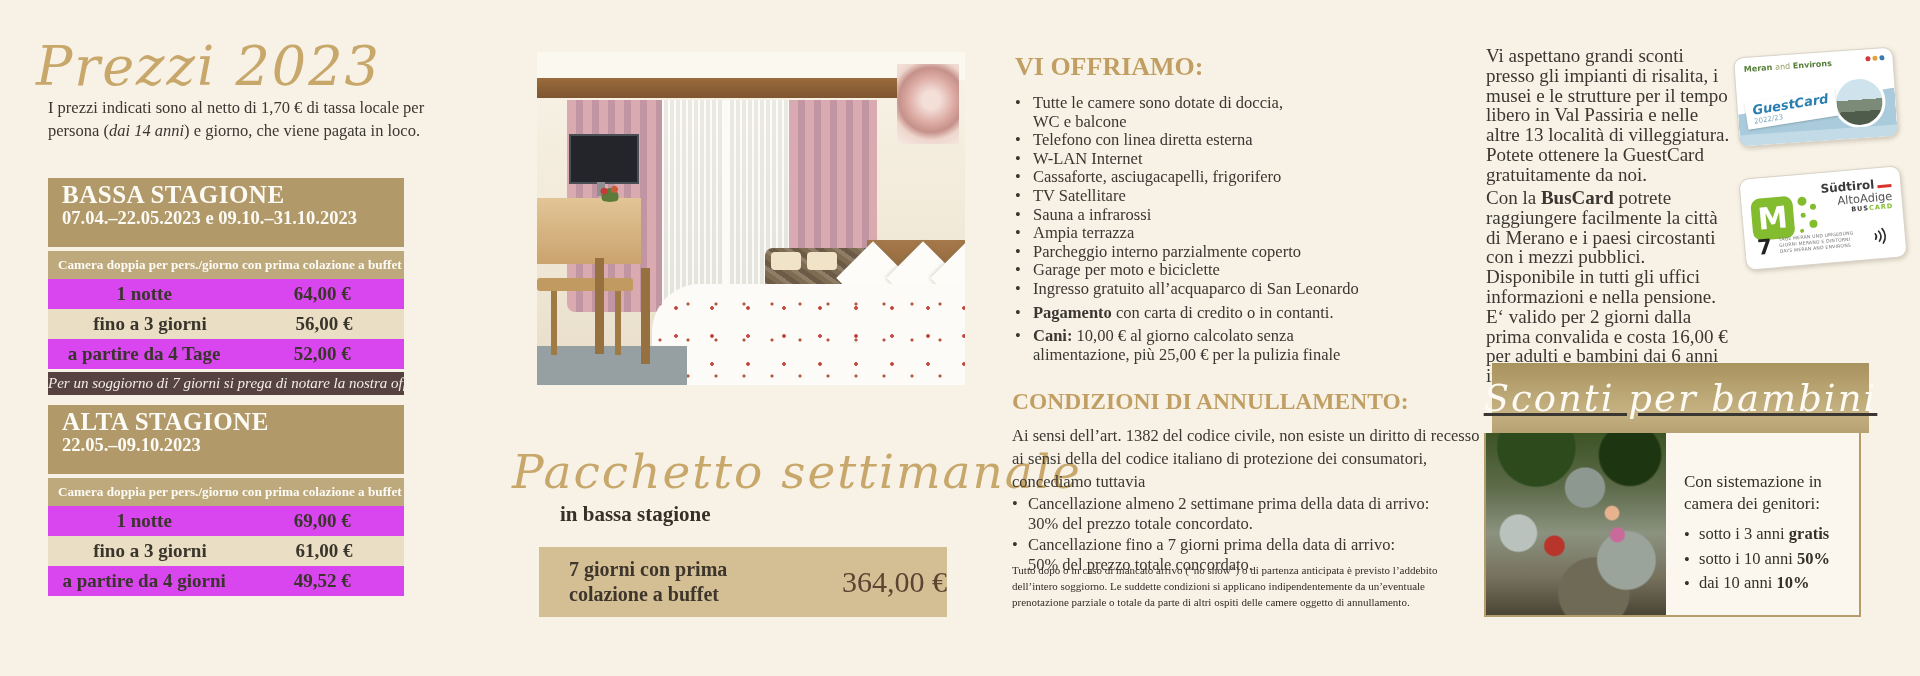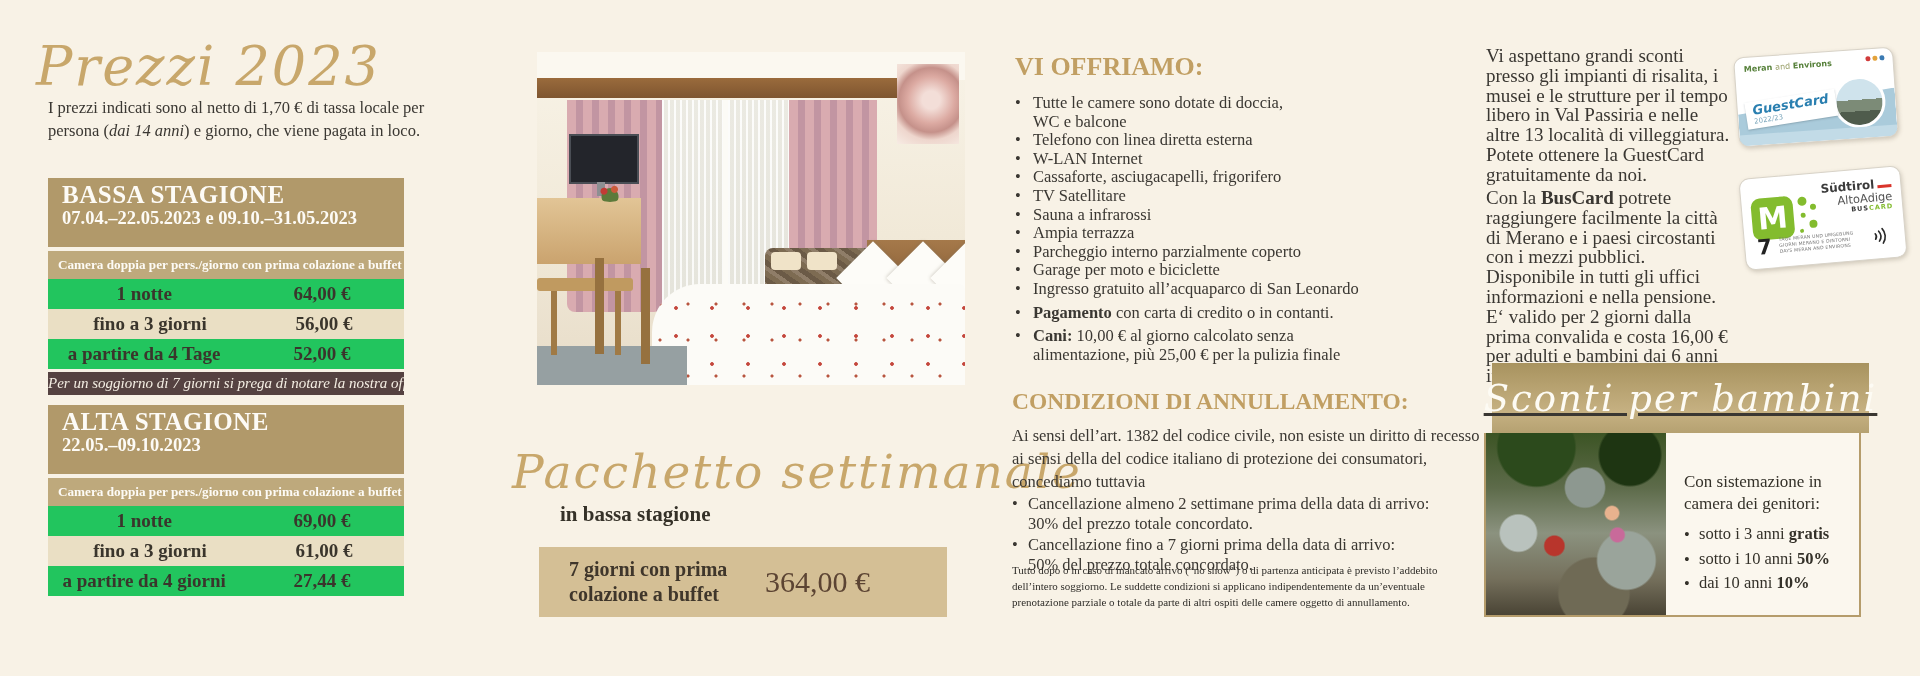--- a/index.html
+++ b/index.html
@@ -17,21 +17,21 @@
   .intro i{font-style:italic;}
 
   
   .season-table{left:48px;width:356px;}
   .st-header{background:#b1996a;color:#fdfbf6;padding:3px 14px 22px;height:44px;}
   .st-title{font-size:25px;line-height:27px;font-weight:bold;letter-spacing:.5px;}
   .st-dates{font-size:18.5px;line-height:20px;font-weight:bold;}
   .st-sub{background:#bea97c;color:#fdfbf6;font-size:13.2px;font-weight:bold;
           line-height:28px;height:28px;padding:0 10px;margin-top:4px;white-space:nowrap;overflow:hidden;}
   .st-row{display:flex;height:30px;align-items:center;font-size:19px;font-weight:bold;color:#3a352c;}
-  .st-row.dark{background:#22c55e;}
+  .st-row.dark{background:#d946ef;justify-content:space-between;}
   .st-row.light{background:#eadfc4;padding-left:8px;}
   .st-label{width:54%;text-align:center;}
   .st-price{width:46%;text-align:center;}
   .st-note{background:#554241;color:#f4eee3;font-style:italic;font-size:15px;line-height:23px;
            height:23px;text-align:center;margin-top:3px;white-space:nowrap;overflow:hidden;}
 
   
   .room-photo{left:537px;top:52px;width:428px;height:333px;overflow:hidden;background:linear-gradient(180deg,#f8f3e7,#f1e9d8 55%,#e7dcc8);}
   .rp-ceiling{left:0;top:0;right:0;height:28px;background:#fbf8f0;}
   .rp-beam{left:0;top:26px;right:58px;height:20px;background:linear-gradient(180deg,#9a6b3c,#7e5530);}
@@ -60,21 +60,21 @@
      background-size:36px 28px,28px 36px;background-position:6px 10px,22px 2px;}
   .rp-bpillow{top:200px;width:52px;height:52px;background:#fdfcf8;transform:rotate(45deg);box-shadow:0 0 4px rgba(120,110,90,.45);}
   .rp-table{left:0;top:226px;width:96px;height:13px;background:#c09a60;border-radius:3px;}
   .rp-tableleg{top:239px;width:6px;height:64px;background:#a07a45;}
   .rp-chairback{top:206px;width:9px;height:96px;background:#96713f;}
   .rp-carpet{left:0;top:294px;width:150px;height:39px;background:#96a0a2;}
 
   .pacchetto-sub{left:560px;top:502px;font-size:21px;font-weight:bold;color:#353128;}
   .price-box{left:539px;top:547px;width:408px;height:70px;background:#d4bf95;display:flex;align-items:center;}
   .pb-label{width:196px;margin-left:30px;font-size:20px;line-height:25px;font-weight:bold;color:#3f362b;}
-  .pb-price{flex:1;text-align:left;font-size:30px;color:#5c4433;}
+  .pb-price{flex:1;text-align:right;font-size:30px;color:#5c4433;}
 
   
   .gold-h{color:#c19f63;font-weight:bold;margin:0;}
   .offers-h{left:1015px;top:52px;font-size:26px;}
   .offers-list,.cond-list{list-style:none;margin:0;padding:0;}
   .offers-list{left:1015px;top:94px;width:430px;font-size:16.5px;line-height:18.6px;}
   .offers-list li{position:relative;padding-left:18px;}
   .offers-list li.sp{margin-top:5px;}
   .bullet{position:absolute;left:0;top:0;}
   .cont{display:block;}
@@ -146,21 +146,21 @@
 
 <div id="page">
 
   <div class="abs script-title prezzi">Prezzi 2023</div>
 
   <p class="abs intro"><span>I prezzi indicati sono al netto di 1,70 € di tassa locale per persona (</span><i>dai 14 anni</i><span>) e giorno, che viene pagata in loco.</span></p>
 
   <div class="abs season-table" style="top:178px">
     <div class="st-header">
       <div class="st-title">BASSA STAGIONE</div>
-      <div class="st-dates">07.04.–22.05.2023 e 09.10.–31.05.2023</div>
+      <div class="st-dates">07.04.–22.05.2023 e 09.10.–31.10.2023</div>
     </div>
     <div class="st-sub">Camera doppia per pers./giorno con prima colazione a buffet</div>
     <div class="st-row dark">
       <span class="st-label">1 notte</span>
       <span class="st-price">64,00 €</span>
     </div>
     <div class="st-row light">
       <span class="st-label">fino a 3 giorni</span>
       <span class="st-price">56,00 €</span>
     </div>
@@ -180,21 +180,21 @@
     <div class="st-row dark">
       <span class="st-label">1 notte</span>
       <span class="st-price">69,00 €</span>
     </div>
     <div class="st-row light">
       <span class="st-label">fino a 3 giorni</span>
       <span class="st-price">61,00 €</span>
     </div>
     <div class="st-row dark">
       <span class="st-label">a partire da 4 giorni</span>
-      <span class="st-price">27,44 €</span>
+      <span class="st-price">49,52 €</span>
     </div>
   </div>
 
   <div class="abs room-photo">
     <div class="abs rp-ceiling"></div>
     <div class="abs rp-beam"></div>
     <div class="abs rp-glow"></div>
     <div class="abs rp-window"></div>
     <div class="abs rp-sash"></div>
     <div class="abs rp-curtain left"></div>

